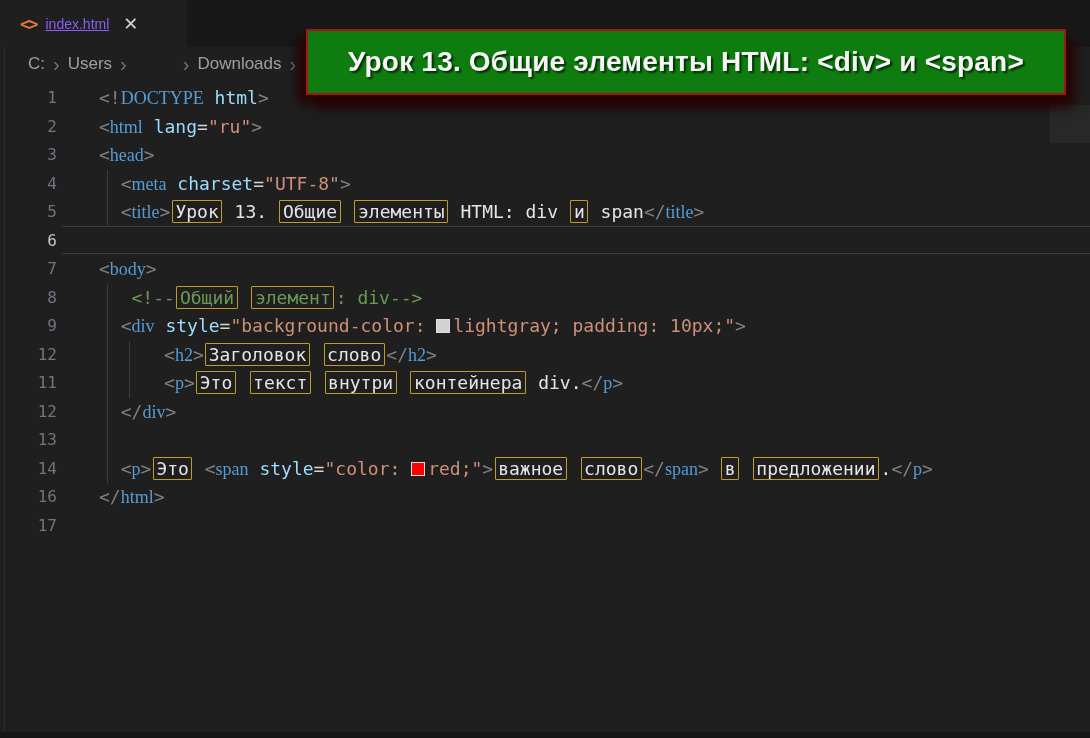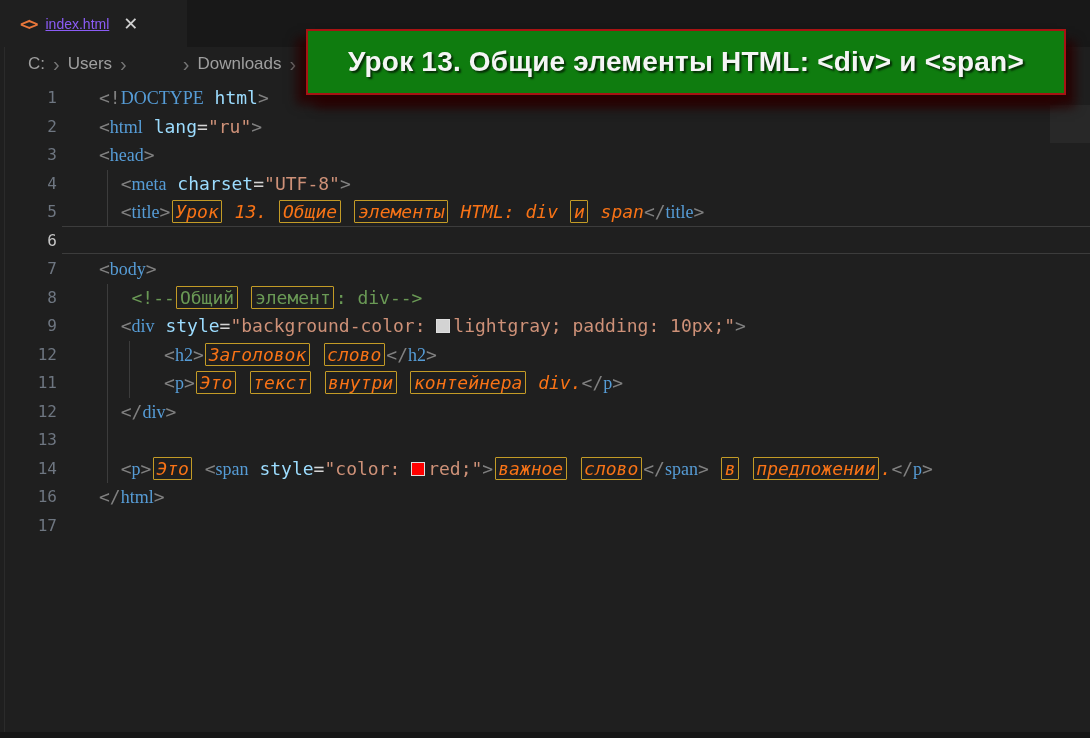--- a/index.html
+++ b/index.html
@@ -28,21 +28,21 @@
   .code-row { position:relative; display:flex; height:28.5px; width:1090px; }
   .ln { flex:0 0 57px; text-align:right; font-family:"DejaVu Sans Mono", monospace;
         font-size:16px; line-height:28.5px; color:#6e7681; user-select:none; }
   .ln.active { color:#c6c6c6; }
   .code { padding-left:42px; white-space:pre; font-family:"DejaVu Sans Mono", monospace;
           font-size:18px; line-height:28.5px; color:#cccccc; }
   .tok-p { color:#808080; }
   .tok-t { color:#569cd6;font-family:Liberation Serif, serif; }
   .tok-a { color:#9cdcfe; }
   .tok-s { color:#ce9178; }
-  .tok-x { color:#f97316;font-style:italic; }
+  .tok-x { color:#e5e5e5; }
   .tok-c { color:#6a9955; }
   .tok-e { color:#d4d4d4; }
   .boxed { border:1.5px solid #c39b26; padding:0 2.5px; margin:0 1.5px; border-radius:1px; }
   .swatch { display:inline-block; width:14px; height:14px; border:1px solid #dedede;
             vertical-align:-1px; margin-right:3px; }
   .guide { position:absolute; top:0; bottom:0; width:1px; background:#3c3c3c; }
 
   .cur-line { position:absolute; left:62px; right:0; height:28.5px;
               border-top:1px solid #3c3c3c; border-bottom:1px solid #3c3c3c; pointer-events:none; }
 

